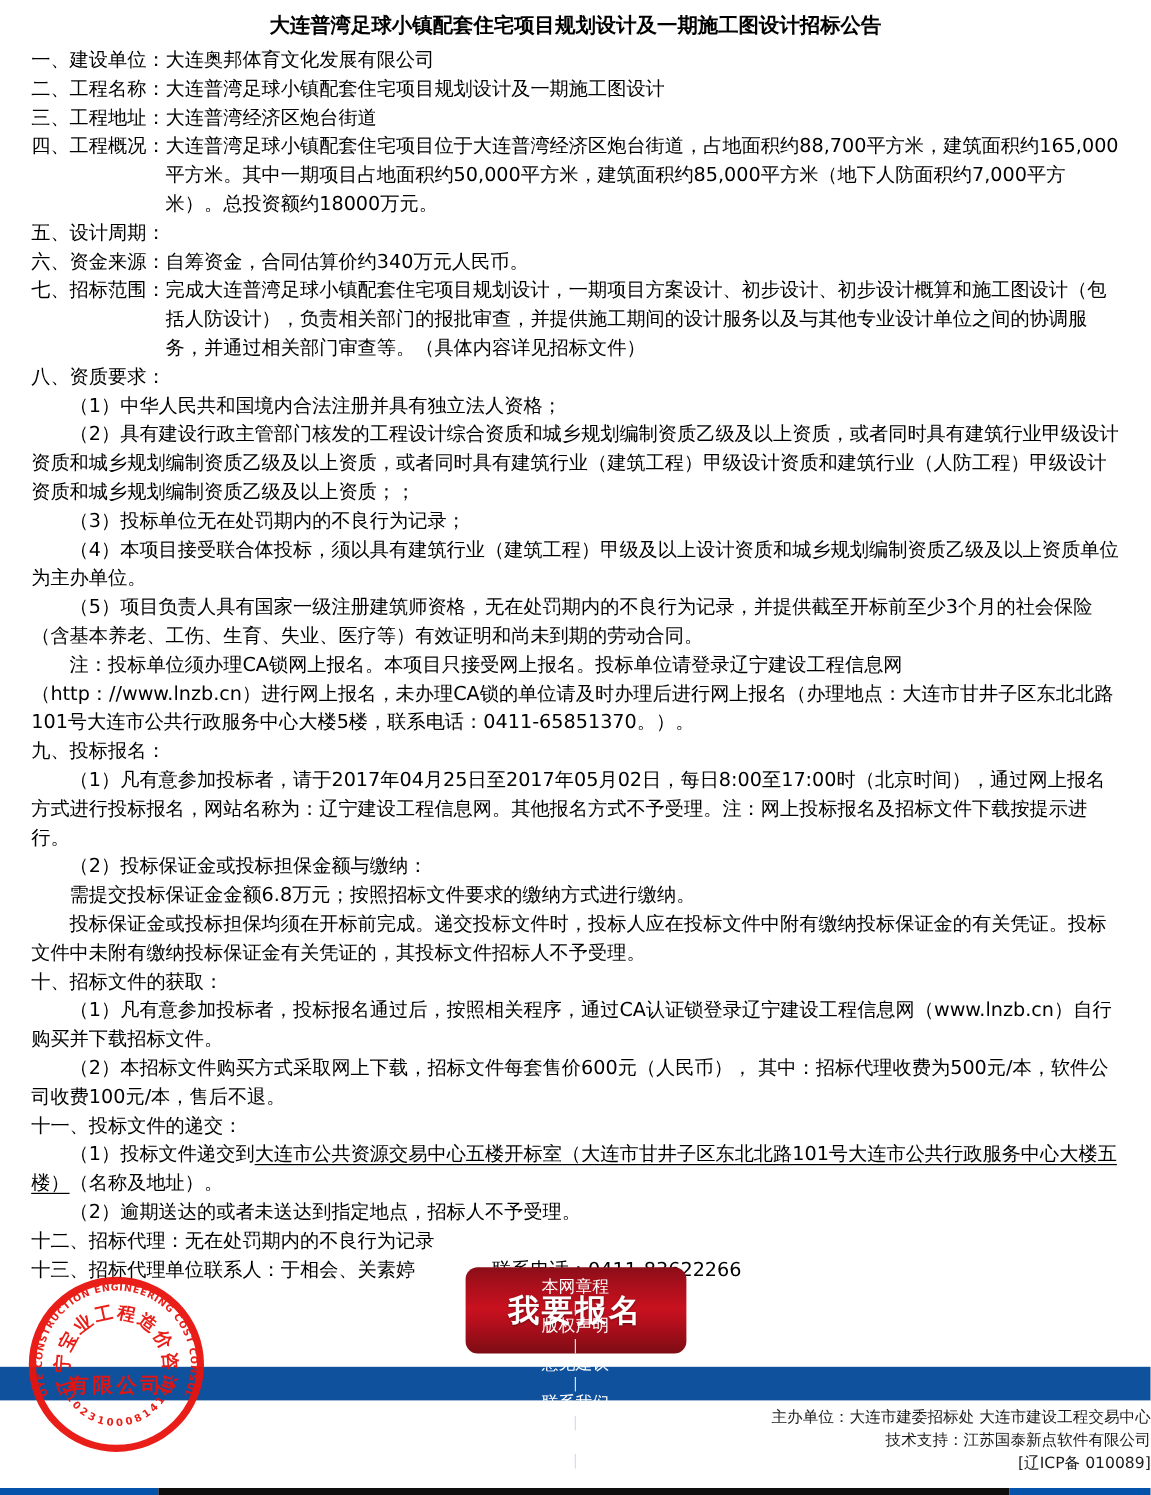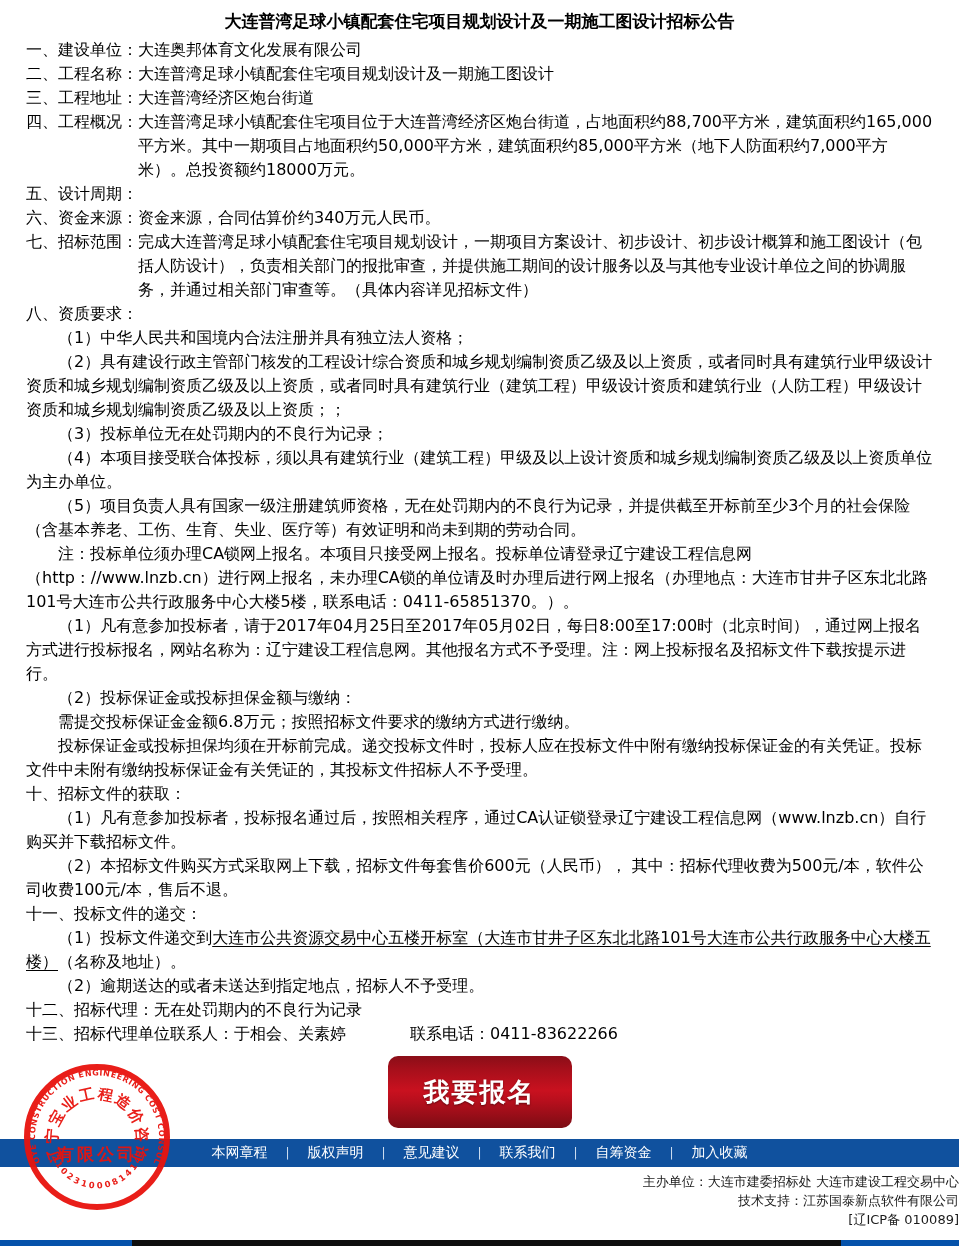--- a/index.html
+++ b/index.html
@@ -33,21 +33,21 @@
     border-radius:10px;
     background:linear-gradient(180deg,#8a0e18 0%,#a80f1b 20%,#c9111f 48%,#b80f1d 62%,#7c0c14 100%);
     color:#fff; font-weight:bold; font-size:26px; letter-spacing:2px;
     font-family:"DejaVu Sans", "Liberation Sans", sans-serif;
     text-shadow:0 1px 2px rgba(0,0,0,.45);
   }
 
   .navbar {
     position:absolute; top:1139px; left:0; width:959px; height:28px;
     background:#10519e; display:flex; align-items:center; justify-content:center;
-    color:#fff; font-size:14px;
+    color:#fff; font-size:14px;flex-direction:column;
   }
   .navlink { color:#fff; cursor:pointer; padding:0 4px; white-space:nowrap; }
   .navsep { color:#cfe0f2; margin:0 14px; font-size:12px; }
 
   .footer-info {
     position:absolute; top:1172px; left:0; right:0;
     text-align:right; font-size:13px; line-height:19px; color:#1a1a1a;
   }
 
   .bottom-strip { position:absolute; top:1240px; left:0; width:959px; height:6px; }
@@ -88,33 +88,34 @@
       </div>
       <div class="para hang">
         <span class="label">四、工程概况：</span>
         <span class="content">大连普湾足球小镇配套住宅项目位于大连普湾经济区炮台街道，占地面积约88,700平方米，建筑面积约165,000平方米。其中一期项目占地面积约50,000平方米，建筑面积约85,000平方米（地下人防面积约7,000平方米）。总投资额约18000万元。</span>
       </div>
       <div class="para hang">
         <span class="label">五、设计周期：</span>
       </div>
       <div class="para hang">
         <span class="label">六、资金来源：</span>
-        <span class="content">资金来源，合同估算价约340万元人民币。</span>
+        <span class="content">自筹资金，合同估算价约340万元人民币。</span>
       </div>
       <div class="para hang">
         <span class="label">七、招标范围：</span>
         <span class="content">完成大连普湾足球小镇配套住宅项目规划设计，一期项目方案设计、初步设计、初步设计概算和施工图设计（包括人防设计），负责相关部门的报批审查，并提供施工期间的设计服务以及与其他专业设计单位之间的协调服务，并通过相关部门审查等。（具体内容详见招标文件）</span>
       </div>
       <div class="para plain">八、资质要求：</div>
       <div class="para indent">（1）中华人民共和国境内合法注册并具有独立法人资格；</div>
       <div class="para indent">（2）具有建设行政主管部门核发的工程设计综合资质和城乡规划编制资质乙级及以上资质，或者同时具有建筑行业甲级设计资质和城乡规划编制资质乙级及以上资质，或者同时具有建筑行业（建筑工程）甲级设计资质和建筑行业（人防工程）甲级设计资质和城乡规划编制资质乙级及以上资质；；</div>
       <div class="para indent">（3）投标单位无在处罚期内的不良行为记录；</div>
       <div class="para indent">（4）本项目接受联合体投标，须以具有建筑行业（建筑工程）甲级及以上设计资质和城乡规划编制资质乙级及以上资质单位为主办单位。</div>
       <div class="para indent">（5）项目负责人具有国家一级注册建筑师资格，无在处罚期内的不良行为记录，并提供截至开标前至少3个月的社会保险（含基本养老、工伤、生育、失业、医疗等）有效证明和尚未到期的劳动合同。</div>
       <div class="para indent">注：投标单位须办理CA锁网上报名。本项目只接受网上报名。投标单位请登录辽宁建设工程信息网（http：//www.lnzb.cn）进行网上报名，未办理CA锁的单位请及时办理后进行网上报名（办理地点：大连市甘井子区东北北路101号大连市公共行政服务中心大楼5楼，联系电话：0411-65851370。）。</div>
+      <div class="para plain">九、投标报名：</div>
       <div class="para indent">（1）凡有意参加投标者，请于2017年04月25日至2017年05月02日，每日8:00至17:00时（北京时间），通过网上报名方式进行投标报名，网站名称为：辽宁建设工程信息网。其他报名方式不予受理。注：网上投标报名及招标文件下载按提示进行。</div>
       <div class="para indent">（2）投标保证金或投标担保金额与缴纳：</div>
       <div class="para indent">需提交投标保证金金额6.8万元；按照招标文件要求的缴纳方式进行缴纳。</div>
       <div class="para indent">投标保证金或投标担保均须在开标前完成。递交投标文件时，投标人应在投标文件中附有缴纳投标保证金的有关凭证。投标文件中未附有缴纳投标保证金有关凭证的，其投标文件招标人不予受理。</div>
       <div class="para plain">十、招标文件的获取：</div>
       <div class="para indent">（1）凡有意参加投标者，投标报名通过后，按照相关程序，通过CA认证锁登录辽宁建设工程信息网（www.lnzb.cn）自行购买并下载招标文件。</div>
       <div class="para indent">（2）本招标文件购买方式采取网上下载，招标文件每套售价600元（人民币）， 其中：招标代理收费为500元/本，软件公司收费100元/本，售后不退。</div>
       <div class="para plain">十一、投标文件的递交：</div>
       <div class="para indent"><span>（1）投标文件递交到</span><span class="u">大连市公共资源交易中心五楼开标室（大连市甘井子区东北北路101号大连市公共行政服务中心大楼五楼）</span><span>（名称及地址）。</span></div>
       <div class="para indent">（2）逾期送达的或者未送达到指定地点，招标人不予受理。</div>

